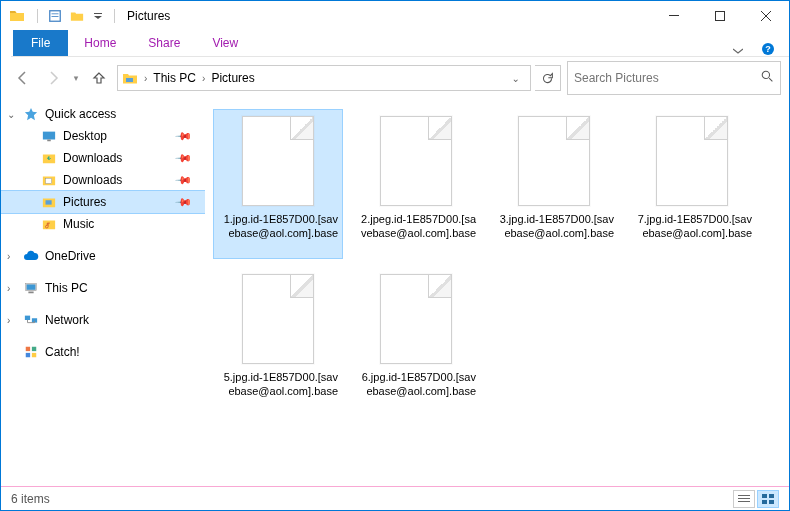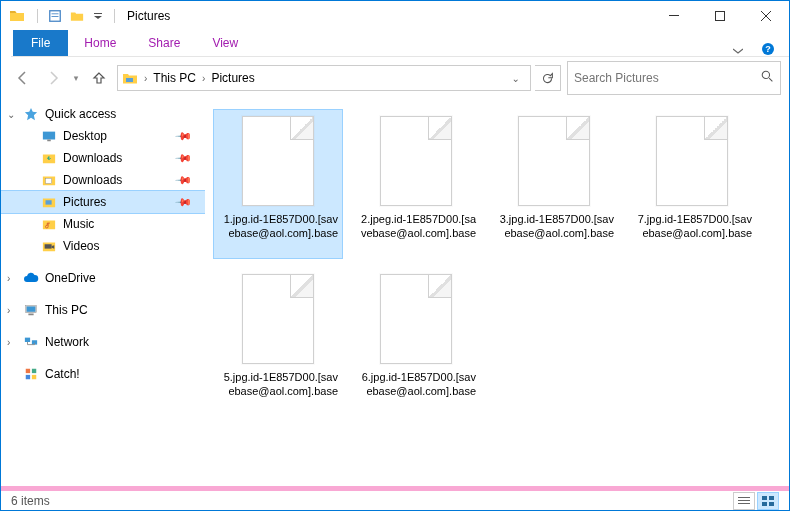--- a/index.html
+++ b/index.html
@@ -50,21 +50,21 @@
 .nav-item.root { font-weight:400; }
 
 .content { flex:1; padding:10px 8px; display:flex; flex-wrap:wrap; align-content:flex-start; gap:8px; overflow:hidden; }
 .file-item { width:130px; height:150px; display:flex; flex-direction:column; align-items:center; padding:6px 4px; border:1px solid transparent; }
 .file-item.selected { background:#cce8ff; border:1px solid #99d1ff; }
 .file-thumb { width:72px; height:90px; background:#fff; border:1px solid #d0d0d0; position:relative; margin-bottom:6px; box-shadow:0 0 0 1px rgba(0,0,0,0.02); }
 .file-thumb::before { content:""; position:absolute; top:0; right:0; width:22px; height:22px; background:linear-gradient(135deg,#fff 0 50%,#e0e0e0 50% 60%,#f5f5f5 60%); border-left:1px solid #d0d0d0; border-bottom:1px solid #d0d0d0; }
 .file-name { font-size:11px; color:#000; text-align:right; line-height:1.3; word-break:break-all; }
 
 
-.status-bar { position:absolute; bottom:0; left:0; right:0; height:24px; border-top:5px solid #f9a8d4; display:flex; align-items:center; padding:0 10px; font-size:12px; color:#555; background:#fff; }
+.status-bar { position:absolute; bottom:0; left:0; right:0; height:24px; border-top:1px solid #f9a8d4; display:flex; align-items:center; padding:0 10px; font-size:12px; color:#555; background:#fff; }
 .view-toggles { margin-left:auto; display:flex; gap:2px; }
 .view-toggle { width:22px; height:18px; border:1px solid #ccc; display:flex; align-items:center; justify-content:center; color:#555; }
 .view-toggle.active { background:#cce8ff; border-color:#99d1ff; }
 
 
 .folder-svg { fill:#ffcf48; }
 </style>
 </head>
 <body>
 
@@ -229,30 +229,20 @@
         </div>
       <div class="nav-item sub">
           <span class="icon">
             <svg width="14" height="14" viewBox="0 0 16 16">
               <path fill="#ffcf48" d="M1 4h14v10H1z"></path>
               <path d="M7 7v4a1.5 1.5 0 11-1-1.4V7h3" fill="none" stroke="#d4582a" stroke-width="1"></path>
             </svg>
           </span>
           <span>Music</span>
         </div>
-      <div class="nav-item sub">
-          <span class="icon">
-            <svg width="14" height="14" viewBox="0 0 16 16">
-              <path fill="#ffcf48" d="M1 4h14v10H1z"></path>
-              <rect x="3" y="6" width="8" height="5" fill="#555"></rect>
-              <path d="M11 8l3-1v4l-3-1z" fill="#555"></path>
-            </svg>
-          </span>
-          <span>Videos</span>
-        </div>
     </div>
     <div class="nav-group">
       <div class="nav-item root">
           <span class="exp">›</span>
           <span class="icon">
             <svg width="16" height="12" viewBox="0 0 16 12">
               <path fill="#0078d7" d="M4 10a3 3 0 010-6 4 4 0 017.5-1A3.5 3.5 0 0112 10z"></path>
             </svg>
           </span>
           <span>OneDrive</span>

